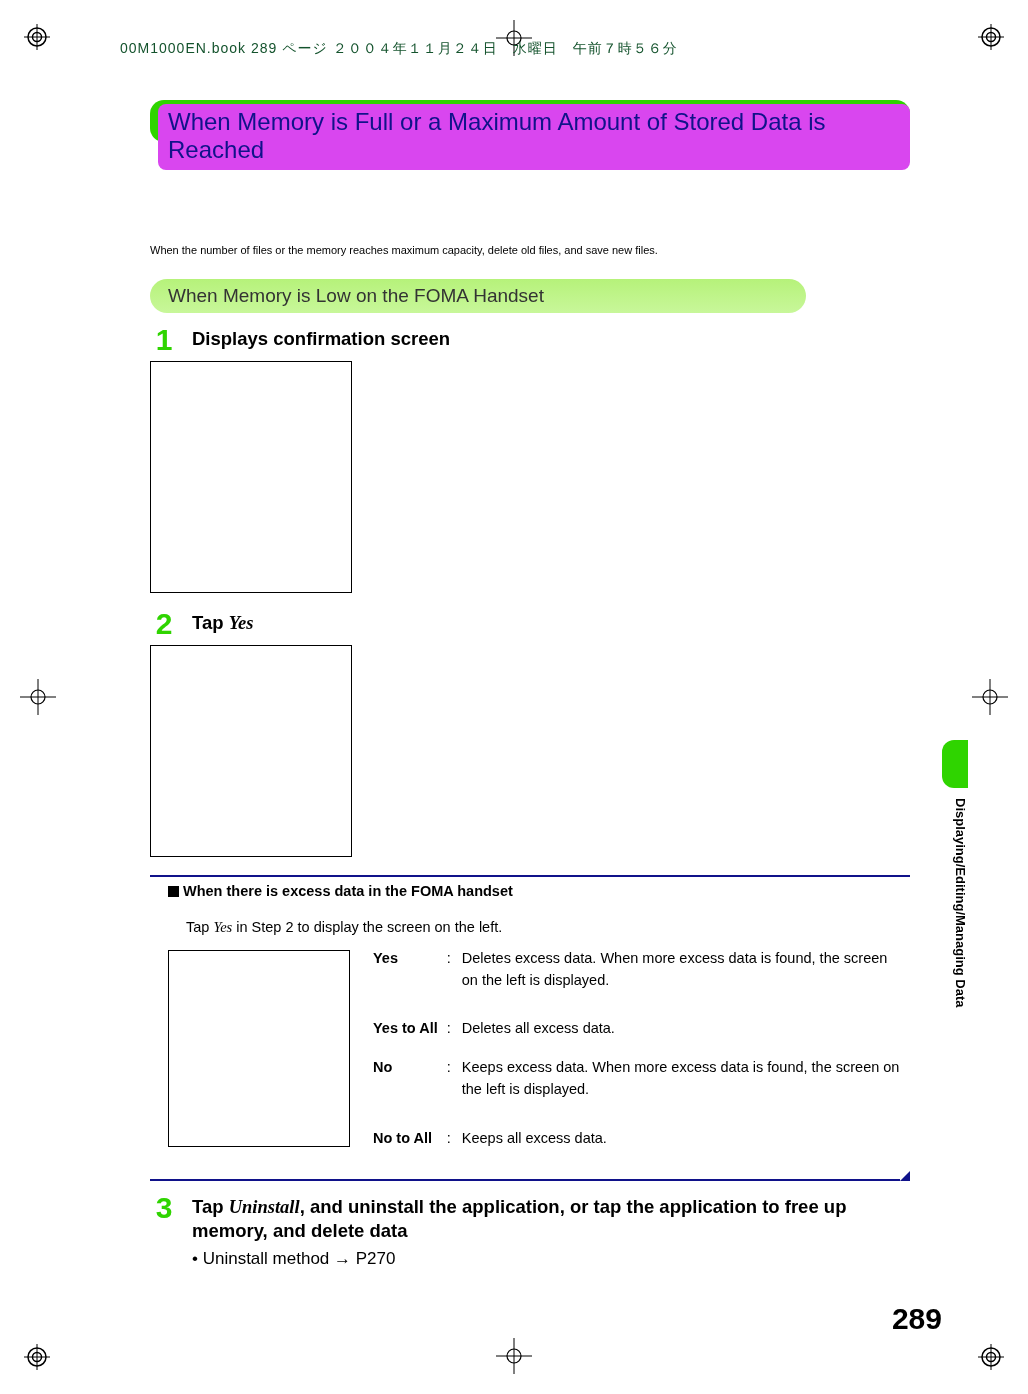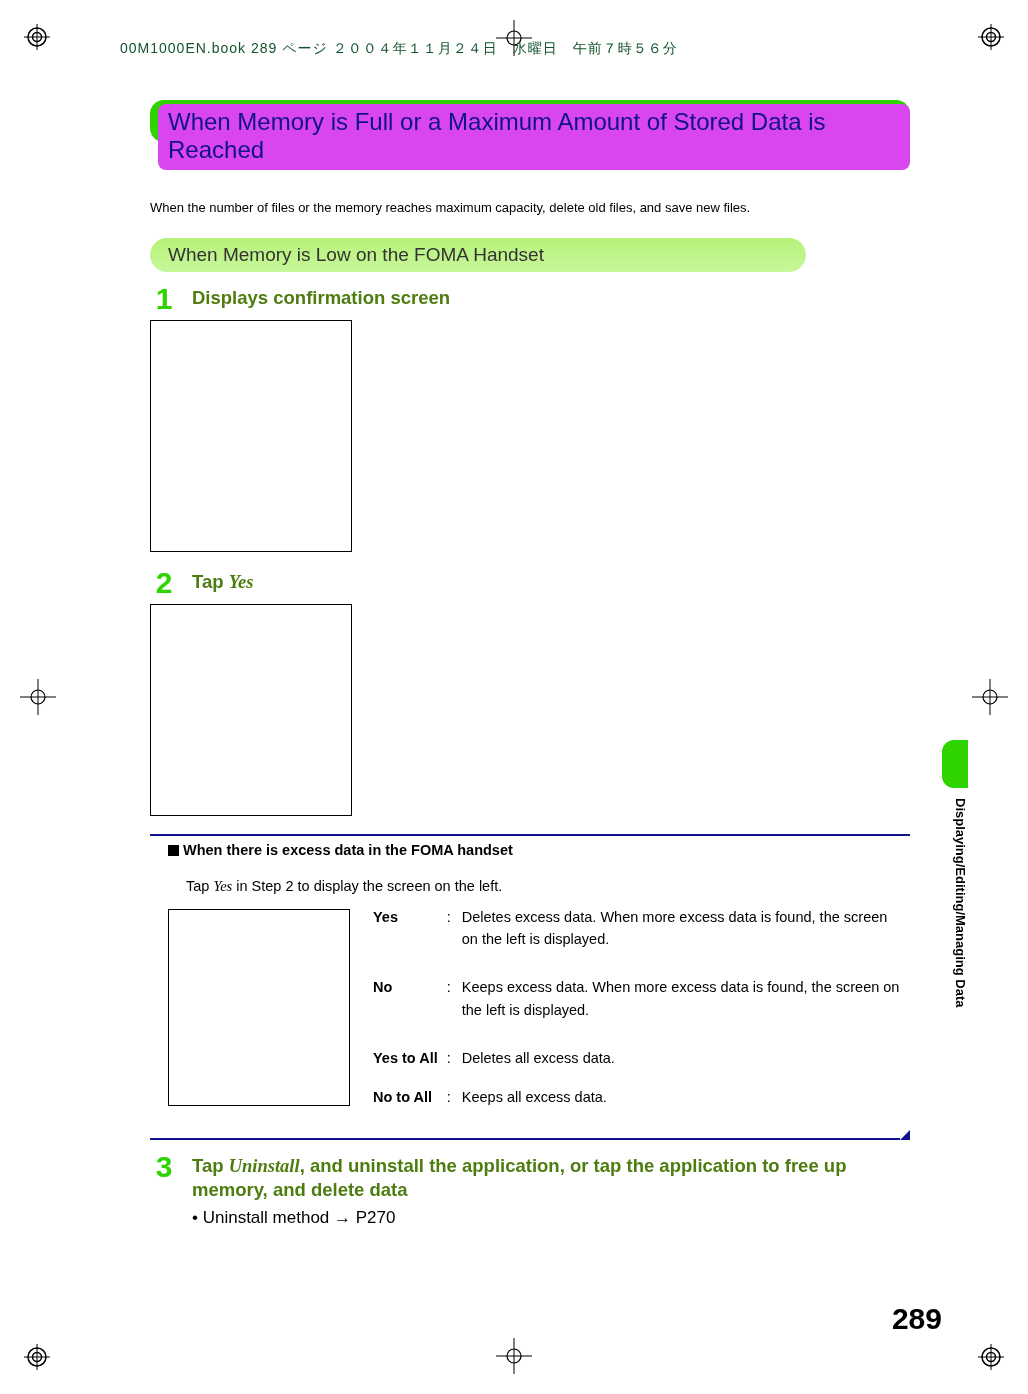--- a/index.html
+++ b/index.html
@@ -72,22 +72,22 @@
     background: #d946ef;
     border-radius: 8px;
     padding: 4px 10px 6px 10px;
     margin: 4px 0 0 8px;
     font-size: 24px;
     color: #10128a;
     font-weight: 400;
     font-stretch: condensed;
   }
   .intro {
-    margin: 28px 0 20px 0;
-    font-size: 13px;
+    margin: 72px 0 20px 0;
+    font-size: 11px;
     line-height: 1.5;
   }
 
   .subheading {
     background: linear-gradient(to bottom, #b6f27a 0%, #c8f79a 100%);
     border-radius: 20px;
     padding: 6px 18px;
     font-size: 19px;
     color: #333;
     width: 620px;
@@ -107,21 +107,21 @@
     font-size: 30px;
     width: 28px;
     text-align: center;
     flex: none;
     line-height: 1;
     margin-top: -2px;
   }
   .step-title {
     font-size: 18.5px;
     font-weight: bold;
-    color: #4d7c0f;
+    color: #000000;
     line-height: 1.3;
   }
   .step-title .ital { font-style: italic; font-family: Georgia, serif; font-weight: bold; }
 
   .placeholder {
     width: 200px;
     height: 230px;
     border: 1px solid #000;
     margin: 6px 0 18px 0;
   }
@@ -319,28 +319,28 @@
       <div class="note-row">
         <div class="placeholder tiny"></div>
         <table class="defs">
           <tbody>
               <tr>
             <td class="lab">Yes</td>
             <td class="colon">:</td>
             <td>Deletes excess data. When more excess data is found, the screen on the left is displayed.</td>
           </tr>
           <tr>
+            <td class="lab">Yes to All</td>
+            <td class="colon">:</td>
+            <td>Deletes all excess data.</td>
+          </tr>
+          <tr>
             <td class="lab">No</td>
             <td class="colon">:</td>
             <td>Keeps excess data. When more excess data is found, the screen on the left is displayed.</td>
-          </tr>
-          <tr>
-            <td class="lab">Yes to All</td>
-            <td class="colon">:</td>
-            <td>Deletes all excess data.</td>
           </tr>
           <tr>
             <td class="lab">No to All</td>
             <td class="colon">:</td>
             <td>Keeps all excess data.</td>
           </tr>
         </tbody>
           </table>
       </div>
     </div>

